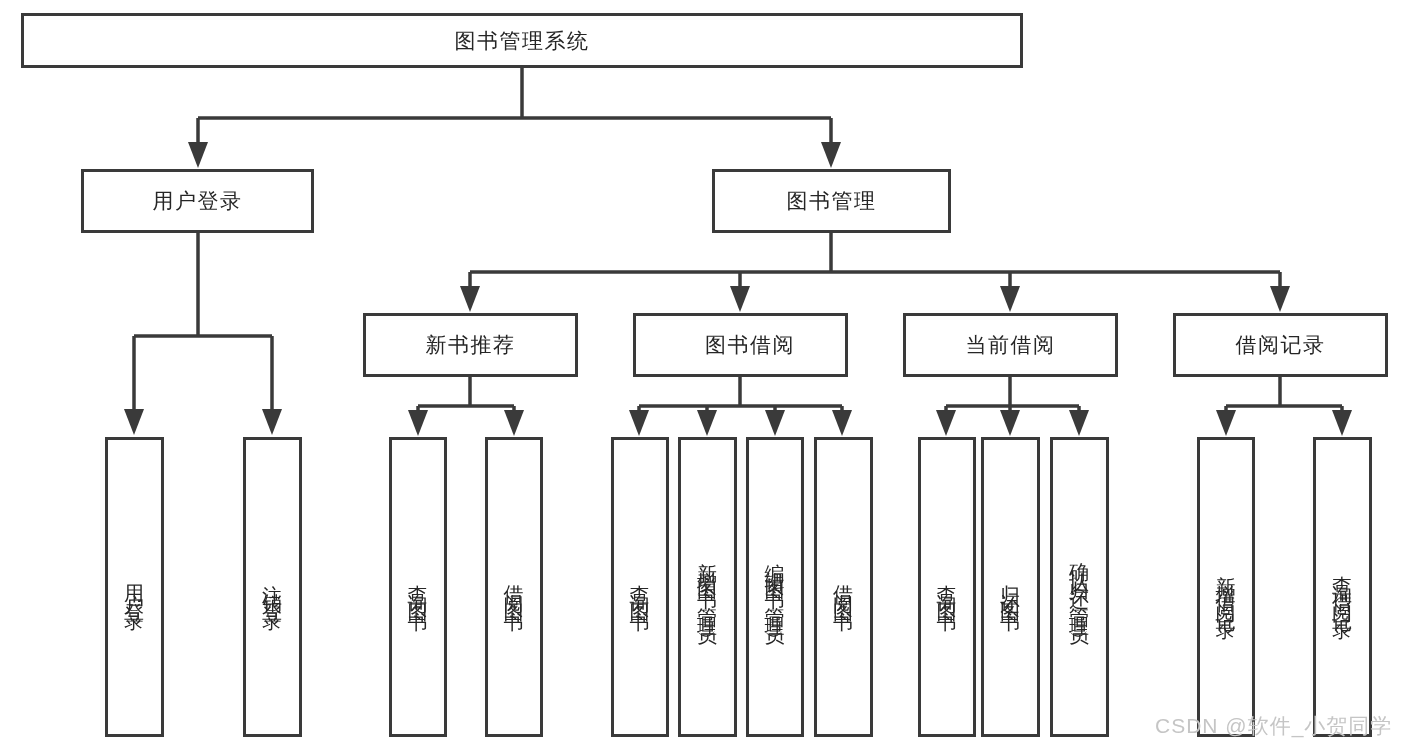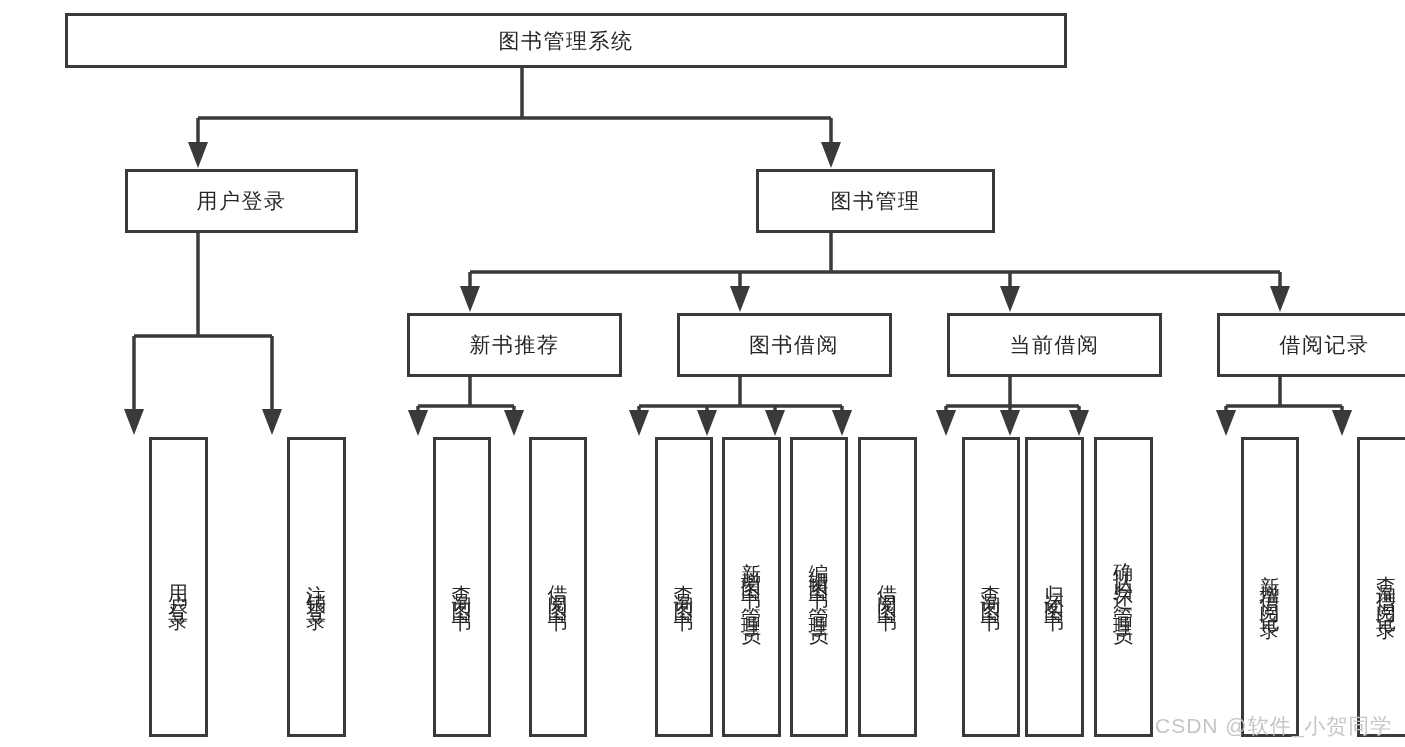--- a/index.html
+++ b/index.html
@@ -4,21 +4,21 @@
 <style>
   html,body{margin:0;padding:0;background:#fff;}
   .canvas{
     position:relative;width:1405px;height:747px;background:#ffffff;
     font-family:"Liberation Sans",sans-serif;overflow:hidden;
   }
   .connector-layer{position:absolute;left:0;top:0;width:1405px;height:747px;z-index:1;}
   .nodes-layer{position:absolute;left:0;top:0;width:1405px;height:747px;z-index:2;}
   .node{
     position:absolute;box-sizing:border-box;border:3px solid #3a3a3a;background:#ffffff;
-    display:flex;align-items:center;justify-content:center;color:#262626;margin-left:44px;
+    display:flex;align-items:center;justify-content:center;color:#262626;
   }
   .node.horizontal .node-label{font-size:21px;letter-spacing:1.5px;white-space:nowrap;}
   .node.vertical .node-label{
     writing-mode:vertical-rl;text-orientation:mixed;
     font-size:20px;letter-spacing:9px;line-height:1;white-space:nowrap;
   }
   .watermark{
     position:absolute;z-index:3;font-size:21px;letter-spacing:1px;
     white-space:nowrap;user-select:none;
   }

